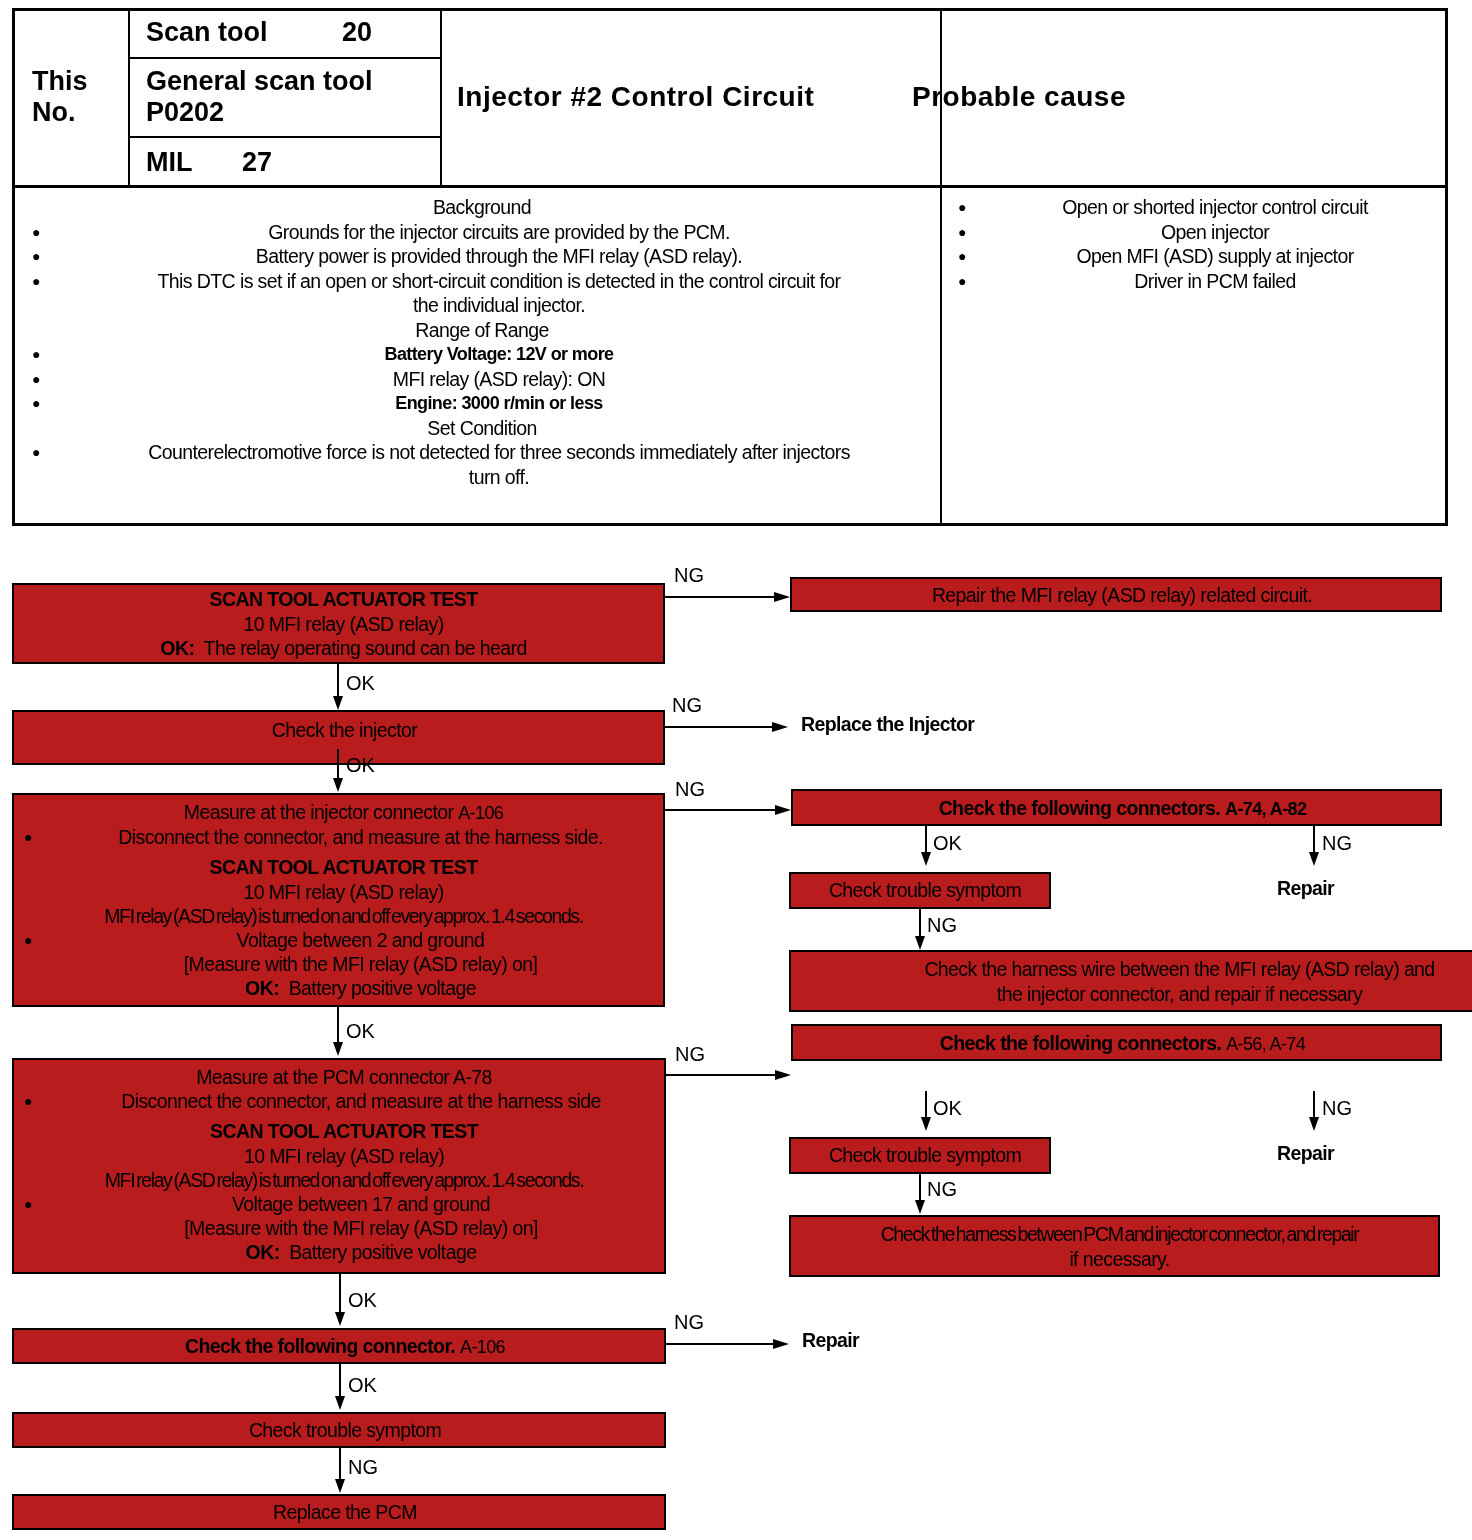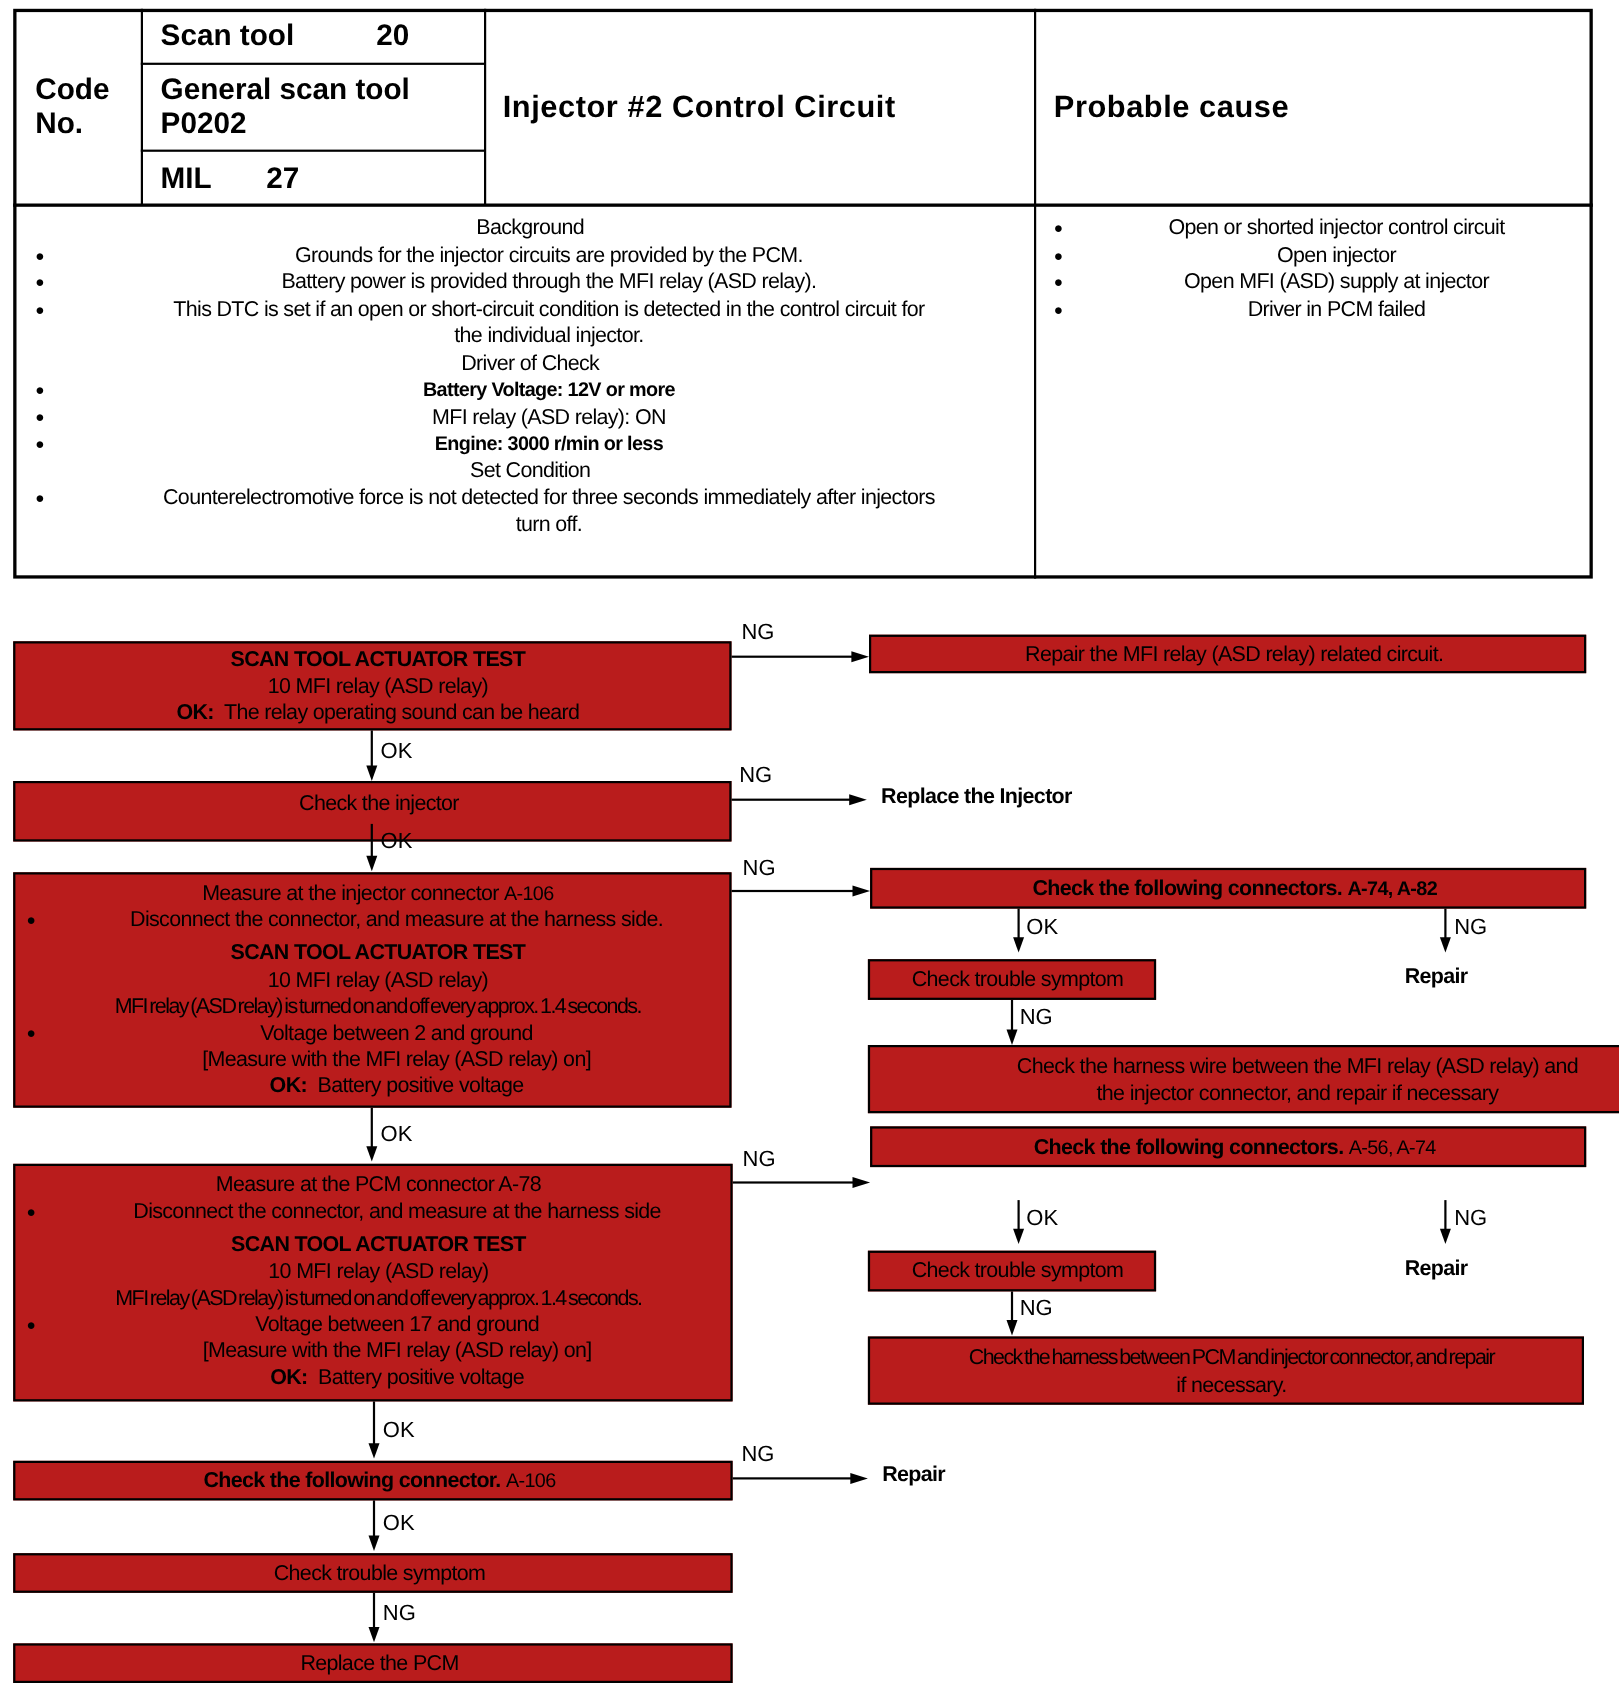--- a/index.html
+++ b/index.html
@@ -29,41 +29,41 @@
 
 <div class="hline" style="left:12px;top:185px;width:1436px;height:3px;"></div>
 
 <div class="vline" style="left:128px;top:8px;height:178px;"></div>
 <div class="vline" style="left:440px;top:8px;height:178px;"></div>
 <div class="vline" style="left:940px;top:8px;height:518px;"></div>
 
 <div class="hline" style="left:128px;top:57px;width:313px;"></div>
 <div class="hline" style="left:128px;top:136px;width:313px;"></div>
 
-<div class="abs hdr-mid" style="left:32px;top:66px;width:90px;line-height:31px;">Code No.</div>
+<div class="abs hdr-mid" style="left:32px;top:66px;width:90px;line-height:31px;">This No.</div>
 
 <div class="abs hdr-mid" style="left:146px;top:17px;">Scan tool</div>
 <div class="abs hdr-mid" style="left:342px;top:17px;">20</div>
 
 <div class="abs hdr-mid" style="left:146px;top:66px;">General scan tool</div>
 <div class="abs hdr-mid" style="left:146px;top:97px;">P0202</div>
 
 <div class="abs hdr-mid" style="left:146px;top:147px;">MIL</div>
 <div class="abs hdr-mid" style="left:242px;top:147px;">27</div>
 
 <div class="abs hdr-big" style="left:457px;top:82px;">Injector #2 Control Circuit</div>
-<div class="abs hdr-big" style="left:958px;top:82px;text-align:center;">Probable cause</div>
+<div class="abs hdr-big" style="left:912px;top:82px;text-align:center;">Probable cause</div>
 
 <div class="abs txt condensed" style="left:32px;top:195px;width:900px;">
   <div>Background</div>
   <div class="bul">Grounds for the injector circuits are provided by the PCM.</div>
   <div class="bul">Battery power is provided through the MFI relay (ASD relay).</div>
   <div class="bul">This DTC is set if an open or short-circuit condition is detected in the control circuit for</div>
   <div class="ind">the individual injector.</div>
-  <div>Driver of Check</div>
+  <div>Range of Range</div>
   <div class="bul bold" style="font-size:18px;">Battery Voltage: 12V or more</div>
   <div class="bul">MFI relay (ASD relay): ON</div>
   <div class="bul bold" style="font-size:18px;">Engine: 3000 r/min or less</div>
   <div>Set Condition</div>
   <div class="bul">Counterelectromotive force is not detected for three seconds immediately after injectors</div>
   <div class="ind">turn off.</div>
 </div>
 
 <div class="abs txt condensed" style="left:958px;top:195px;width:480px;">
   <div class="bul">Open or shorted injector control circuit</div>

